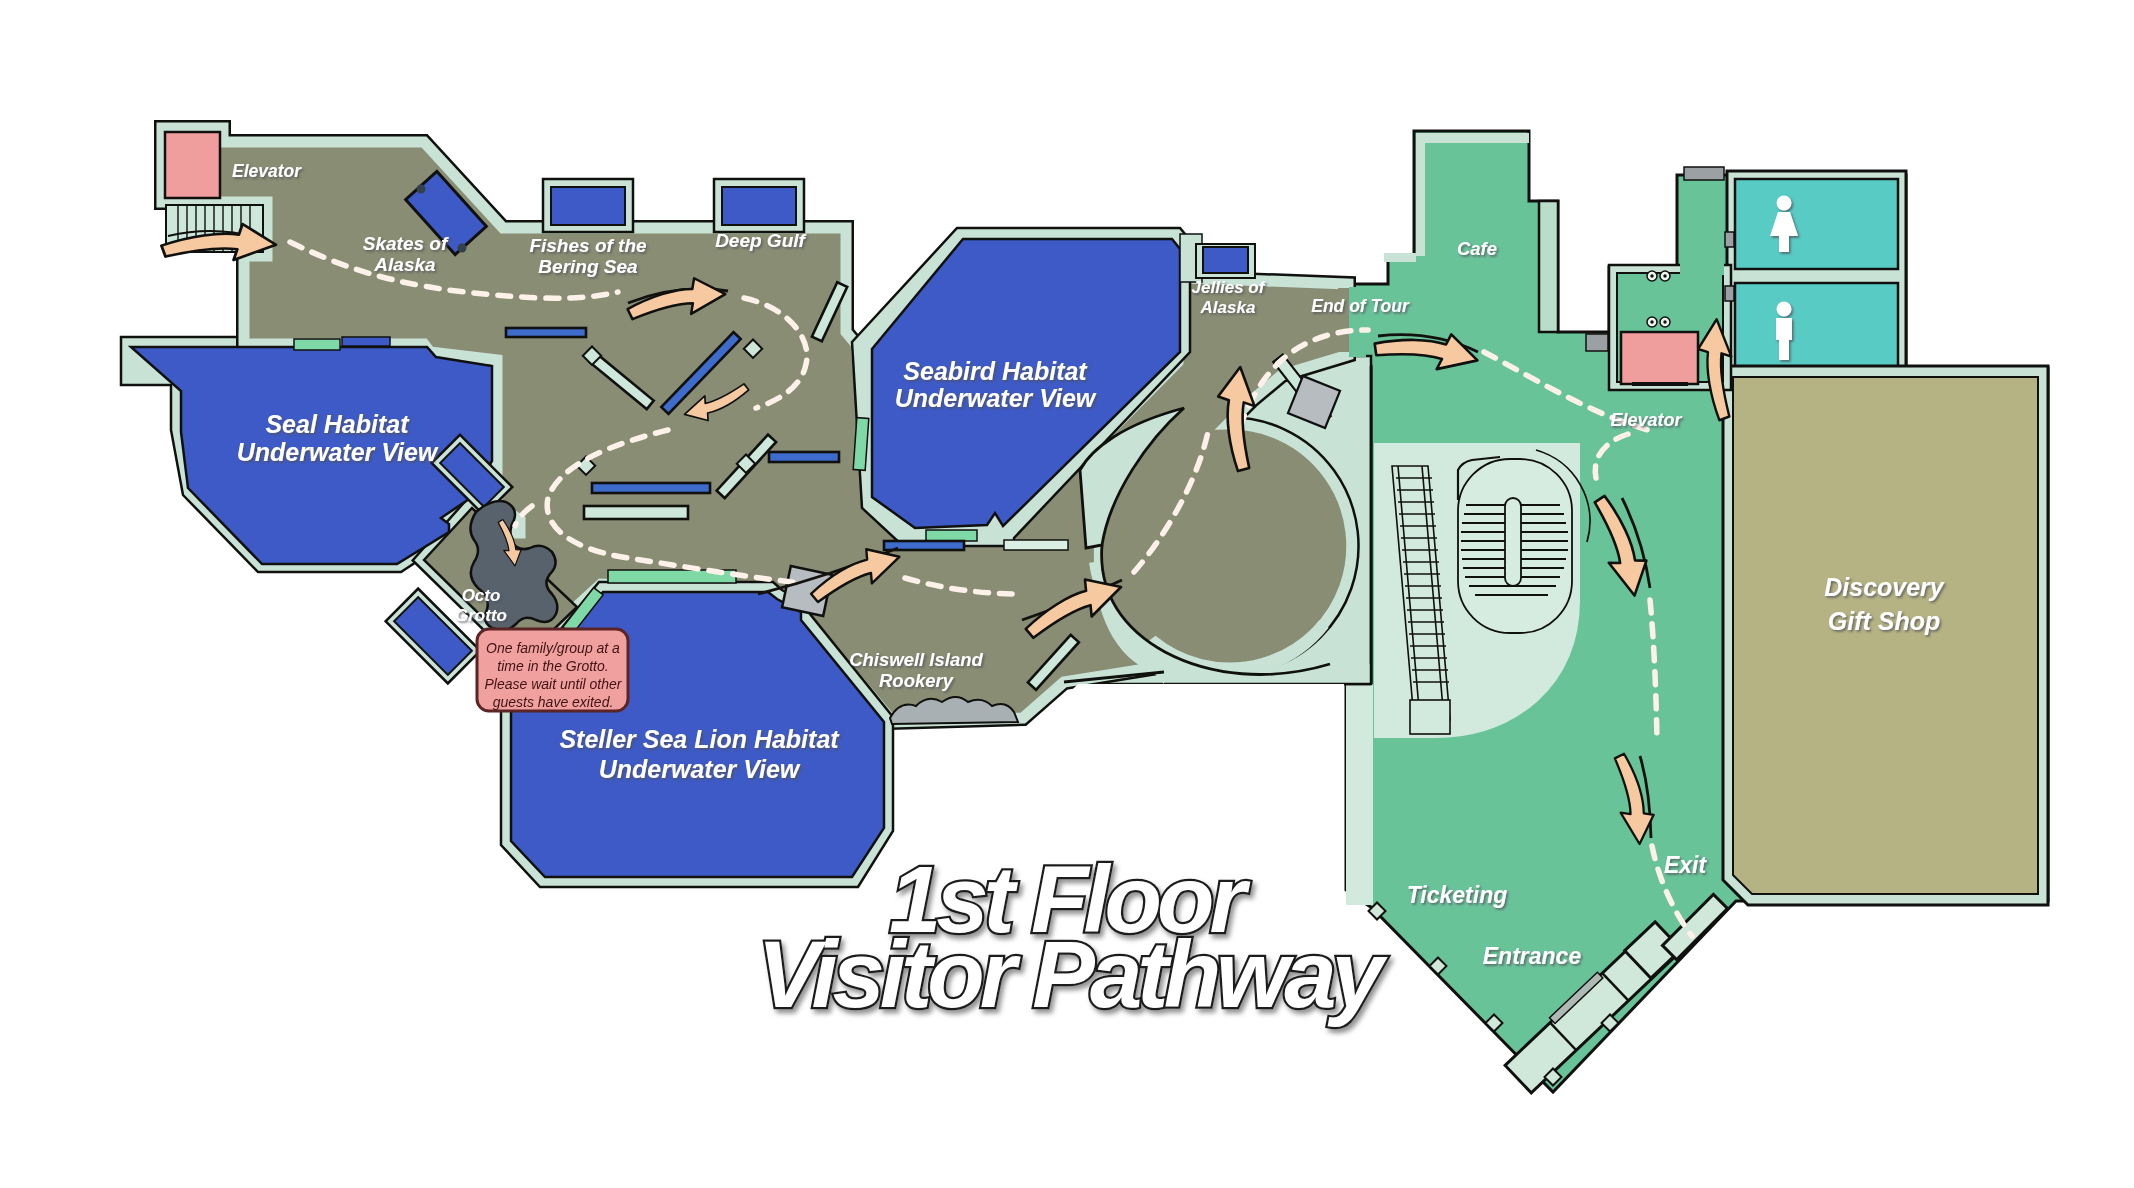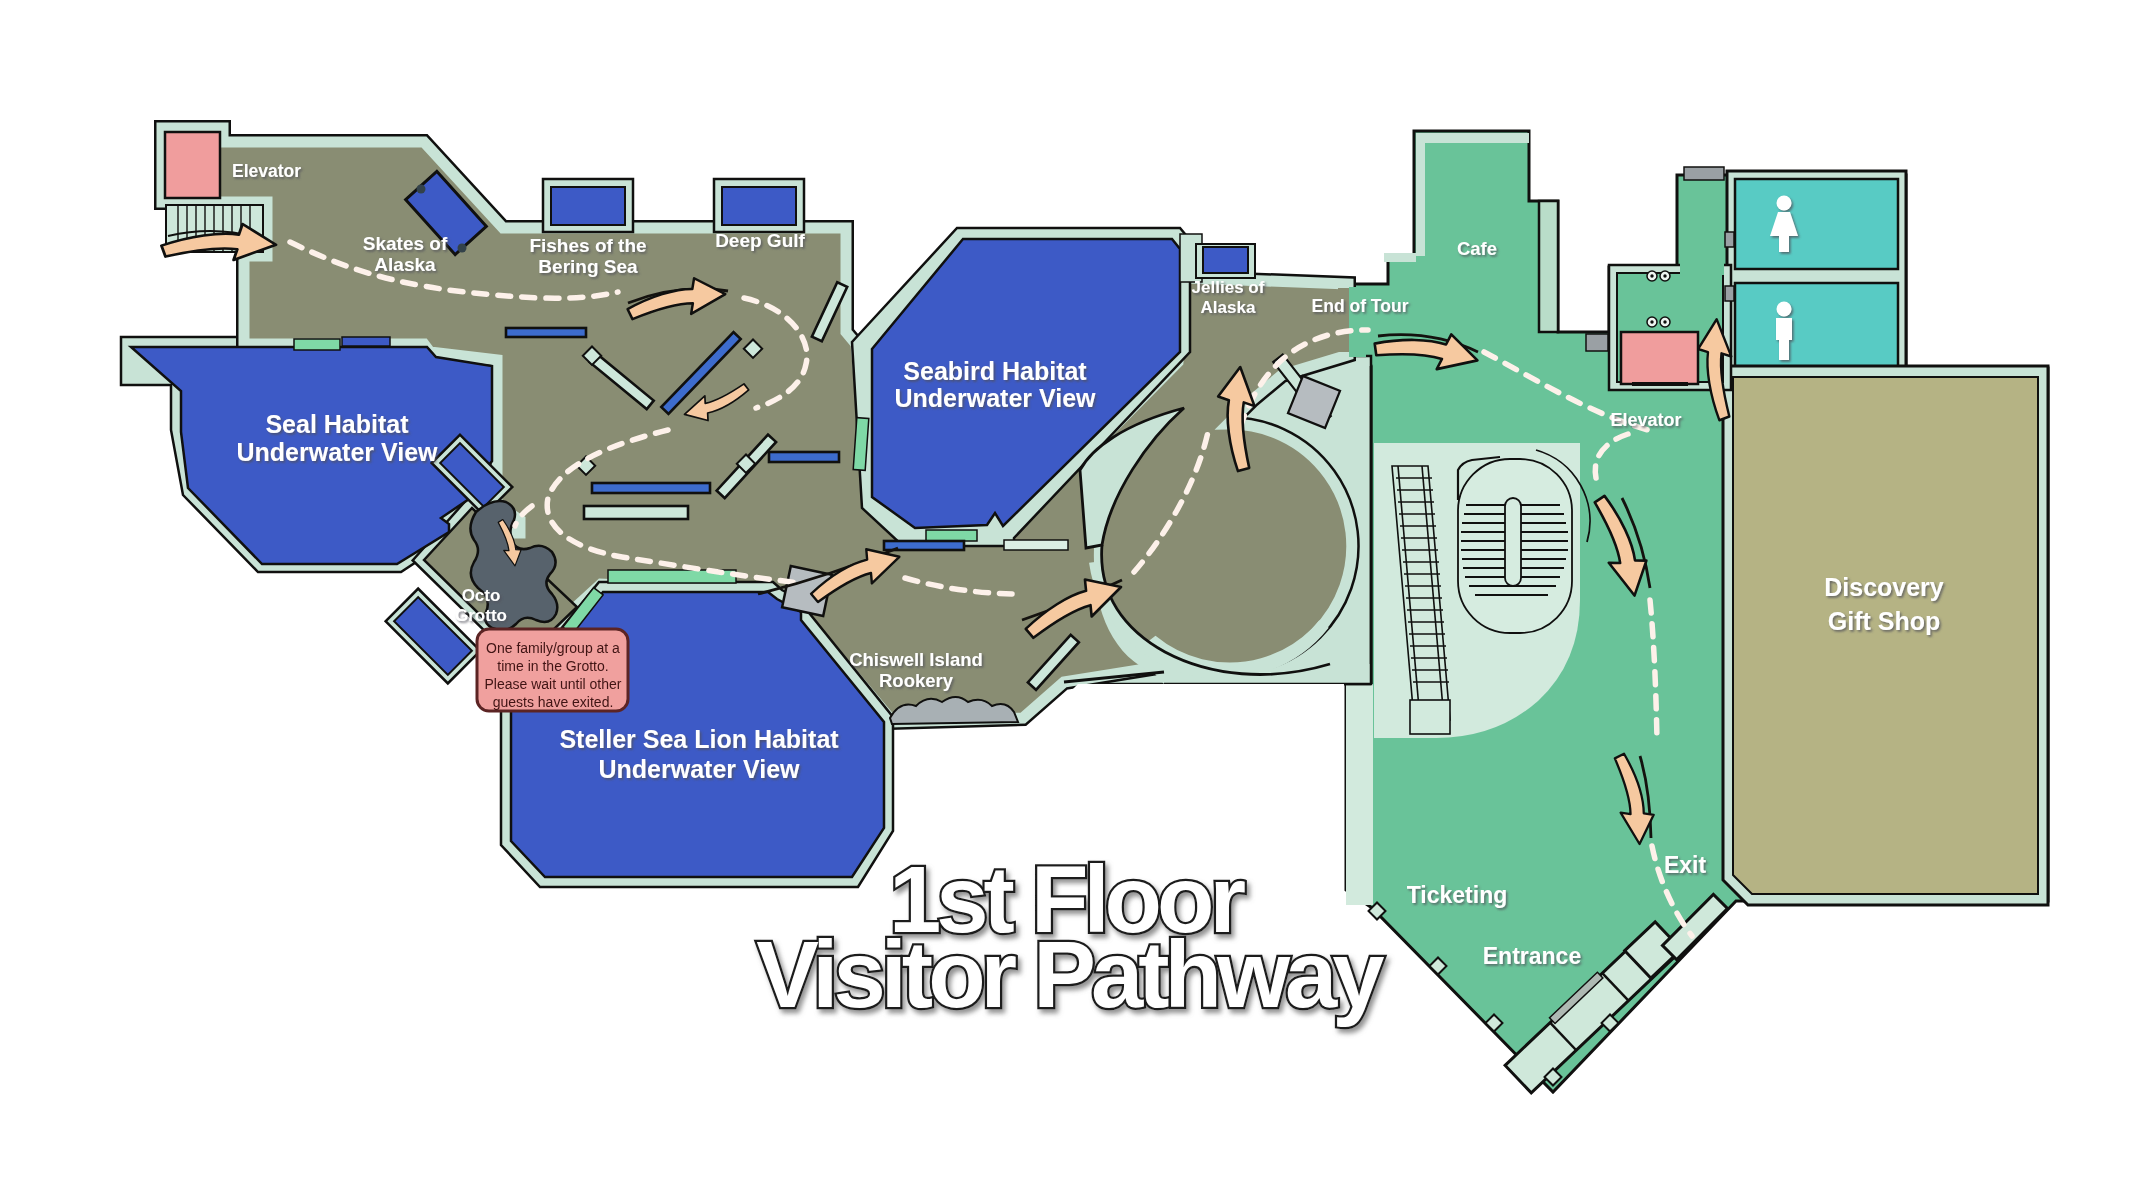--- a/index.html
+++ b/index.html
@@ -1,16 +1,16 @@
 <!DOCTYPE html>
 <html><head>
 <meta charset="utf-8">
 <style>
   html,body{margin:0;padding:0;background:#ffffff;}
-  #map{position:relative;width:2134px;height:1188px;font-family:"Liberation Sans", sans-serif;}
+  #map{position:relative;width:2134px;height:1188px;font-family:"Liberation Sans", sans-serif;font-style:italic;}
   text{font-family:"Liberation Sans", sans-serif;}
   .lbl{fill:#ffffff;font-weight:bold;}
 </style>
 </head>
 <body>
 <div id="map">
 <svg width="2134" height="1188" viewBox="0 0 2134 1188">
 <defs>
   <filter id="sh" x="-40%" y="-40%" width="180%" height="180%">
     <feDropShadow dx="1.6" dy="1.8" stdDeviation="1.3" flood-color="#50505a" flood-opacity="0.75"></feDropShadow>

